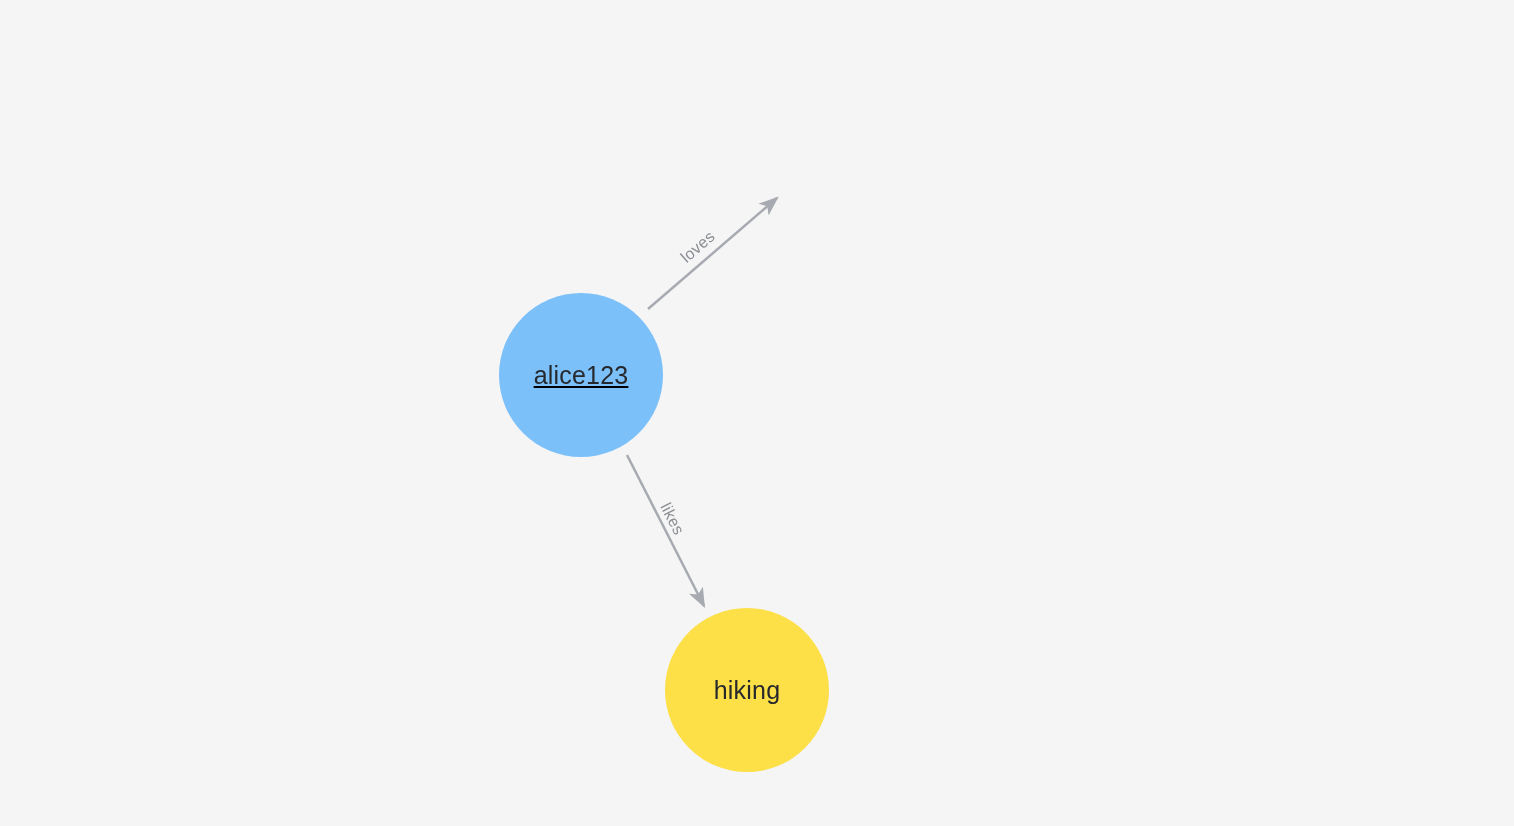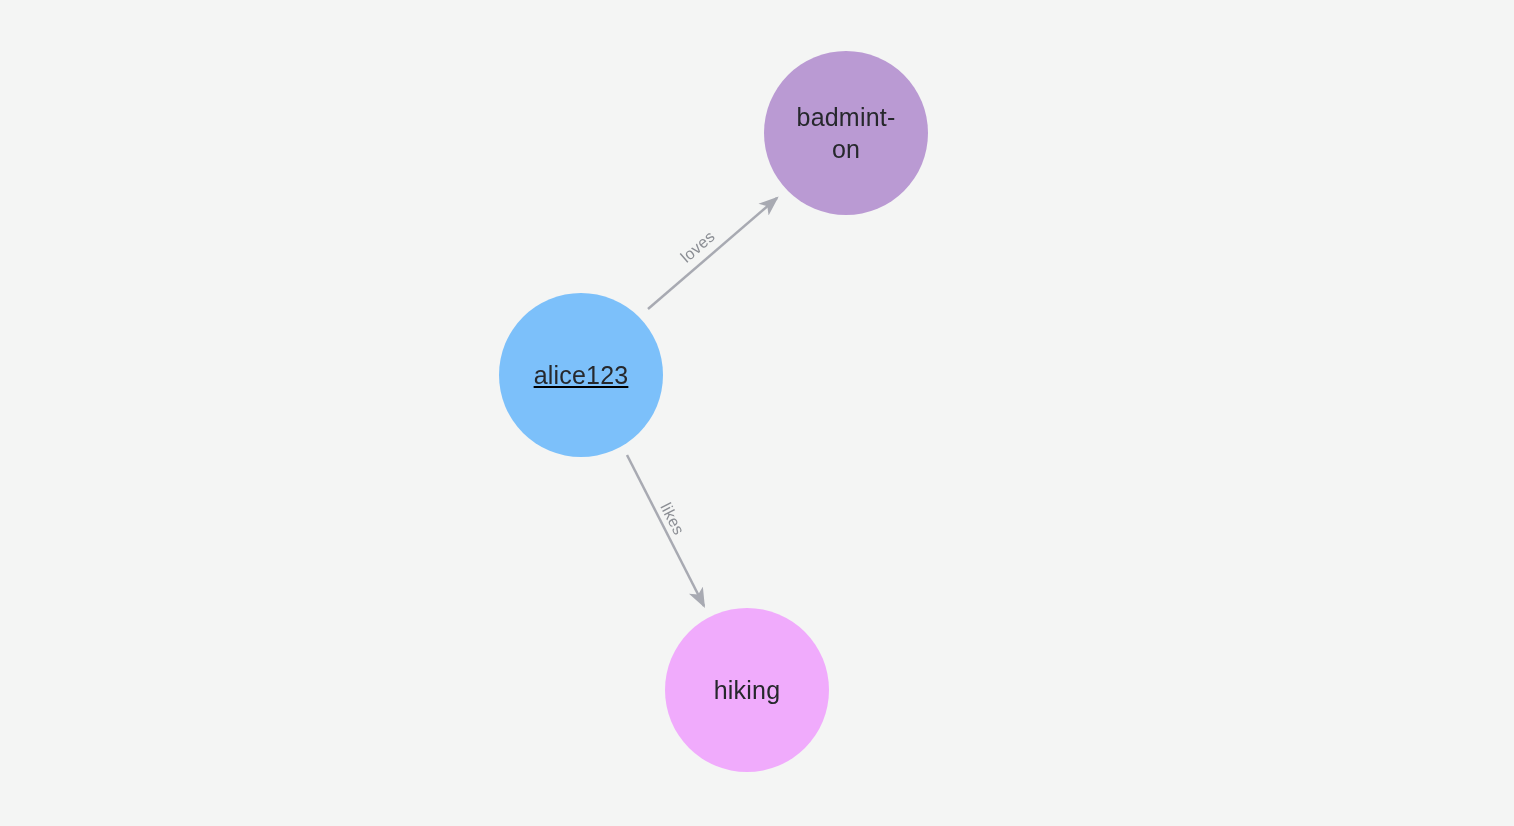--- a/index.html
+++ b/index.html
@@ -67,22 +67,18 @@
   </svg>
 
   <div class="edge-label" style="left: 698px; top: 247px; --rot: -41deg; color: rgb(139, 142, 148);">loves</div>
 
   <div class="edge-label" style="left: 672px; top: 519px; --rot: 63deg; color: rgb(139, 142, 148);">likes</div>
 
   <div class="node" style="left: 581px; top: 375px; background-color: rgb(124, 192, 250); text-decoration: underline;">
     <span class="node-label" style="color: rgb(38, 40, 44);">alice123</span>
   </div>
 
-  <div class="node" style="left: 846px; top: 133px; background-color: rgb(186, 154, 211);">
-    <span class="node-label" style="color: rgb(38, 40, 44);">badmint-
-on</span>
-  </div>
 
-  <div class="node" style="left: 747px; top: 690px; background-color: #f0abfc;">
+  <div class="node" style="left: 747px; top: 690px; background-color: #fde047;">
     <span class="node-label" style="color: rgb(38, 40, 44);">hiking</span>
   </div>
 
 </div>
 
 </body></html>

